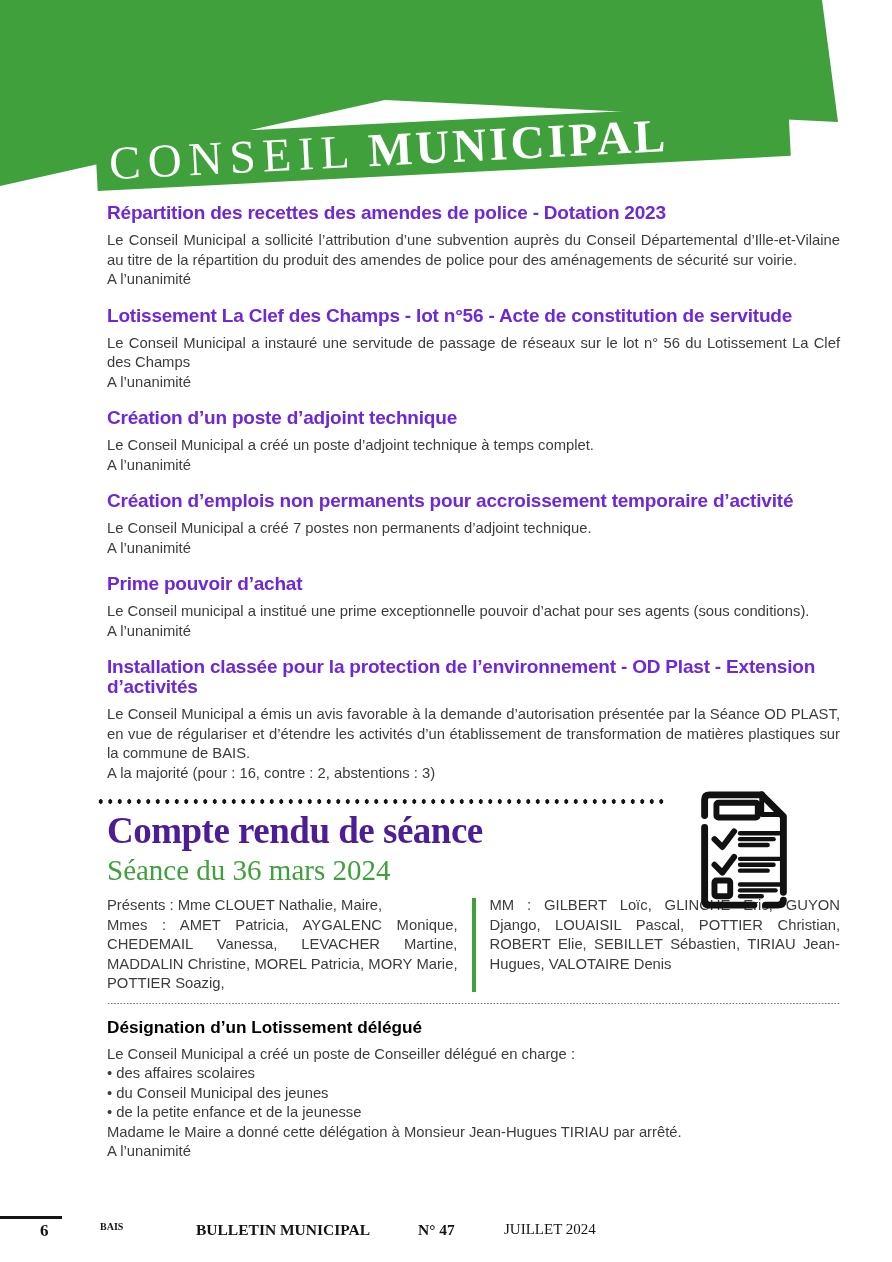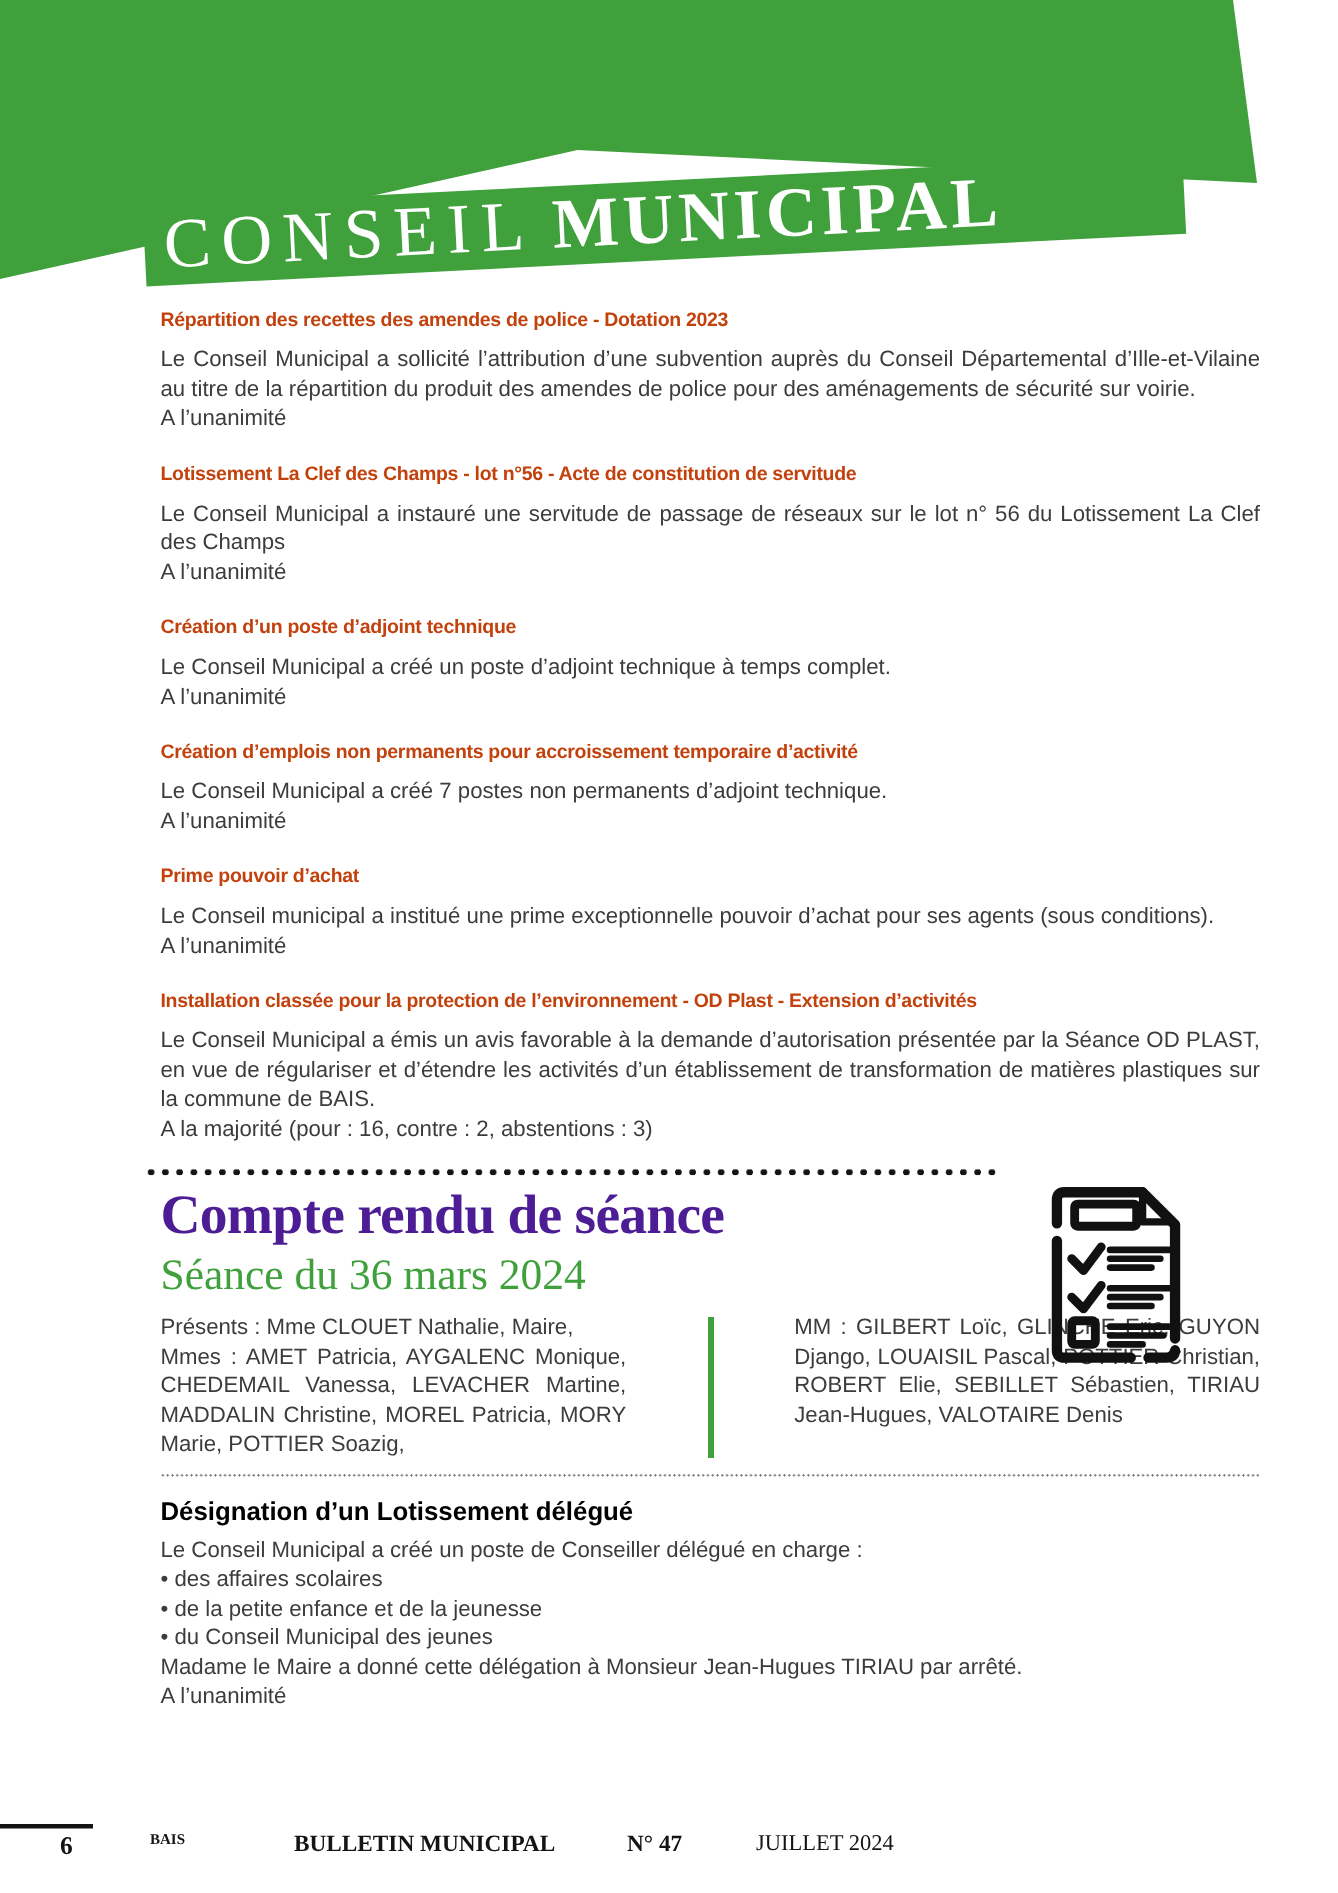--- a/index.html
+++ b/index.html
@@ -13,39 +13,39 @@
     transform:rotate(-2.9deg);transform-origin:0 0;white-space:nowrap;
     display:flex;align-items:center;padding-left:13px;box-sizing:border-box;}
   .banner-title{font-family:"Liberation Serif",serif;color:#ffffff;font-size:47px;line-height:1;}
   .banner-title .t-reg{font-weight:400;letter-spacing:7px;}
   .banner-title .t-bold{font-weight:700;letter-spacing:3px;}
 
   
   .content{position:absolute;left:107px;top:203px;width:733px;color:#3c3c3c;
     font-size:14.8px;line-height:19.5px;}
   .topic{margin:0 0 16px 0;}
-  .topic h2{font-size:13px;line-height:20px;margin:0 0 8px 0;color:#c2410c;
+  .topic h2{font-size:19px;line-height:20px;margin:0 0 8px 0;color:#6d28d9;
     font-weight:700;letter-spacing:-0.2px;}
   .topic-body{margin:0;text-align:justify;}
   .vote{margin:0;}
 
   
   .dots-strong{height:5px;width:572px;margin:9px 0 0 -11px;
     background-image:radial-gradient(circle 2.2px,#141414 95%,transparent 100%);
     background-size:9.5px 5px;background-repeat:repeat-x;background-position:0 center;}
   .dots-thin{height:3px;width:733px;margin:8px 0 0 0;
     background-image:radial-gradient(circle 0.8px,#777 95%,transparent 100%);
     background-size:3.2px 3px;background-repeat:repeat-x;background-position:0 center;}
 
   
   .report-title{margin:7px 0 0 0;font-family:"Liberation Serif",serif;font-weight:700;
     font-size:37px;line-height:40px;letter-spacing:-0.5px;}
   .report-subtitle{margin:3px 0 0 0;font-family:"Liberation Serif",serif;font-weight:400;
     font-size:29px;line-height:33px;}
-  .attendees{display:flex;margin-top:9px;gap:40px;}
+  .attendees{display:flex;margin-top:9px;}
   .attendees .col{flex:1;}
   .attendees .divider{width:4px;margin:2px 14px;align-self:stretch;}
   .attendees p{margin:0;text-align:justify;}
   .attendees p.first{text-align:left;}
 
   
   .delegate{margin-top:12px;}
   .delegate h2{font-size:17.2px;line-height:20px;margin:0 0 8px 0;color:#000;font-weight:700;}
   .delegate p{margin:0;}
   .delegate ul{margin:0;padding:0;list-style:none;}
@@ -133,22 +133,22 @@
       </div>
     </div>
 
     <div class="dots-thin"></div>
 
     <section class="delegate">
       <h2>Désignation d’un Lotissement délégué</h2>
       <p>Le Conseil Municipal a créé un poste de Conseiller délégué en charge :</p>
       <ul>
         <li>des affaires scolaires</li>
+        <li>du Conseil Municipal des jeunes</li>
         <li>de la petite enfance et de la jeunesse</li>
-        <li>du Conseil Municipal des jeunes</li>
       </ul>
       <p>Madame le Maire a donné cette délégation à Monsieur Jean-Hugues TIRIAU par arrêté.</p>
       <p class="vote">A l’unanimité</p>
     </section>
   </div>
 
   <div class="checklist">
     <svg viewBox="0 0 104 128" width="104" height="126" fill="none" stroke="#111" stroke-linecap="round" stroke-linejoin="round">
 
       <path d="M12,30 L12,14 Q12,9 17,9 L70,9" stroke-width="7"></path>

